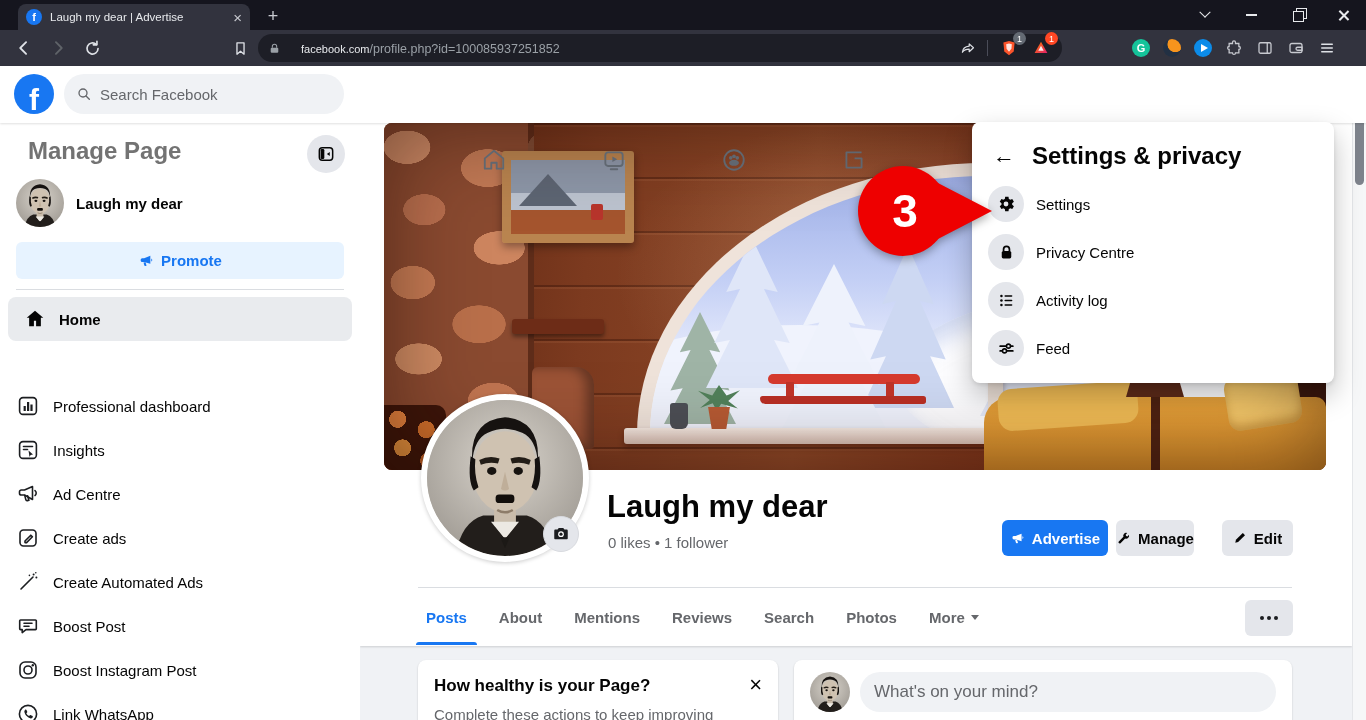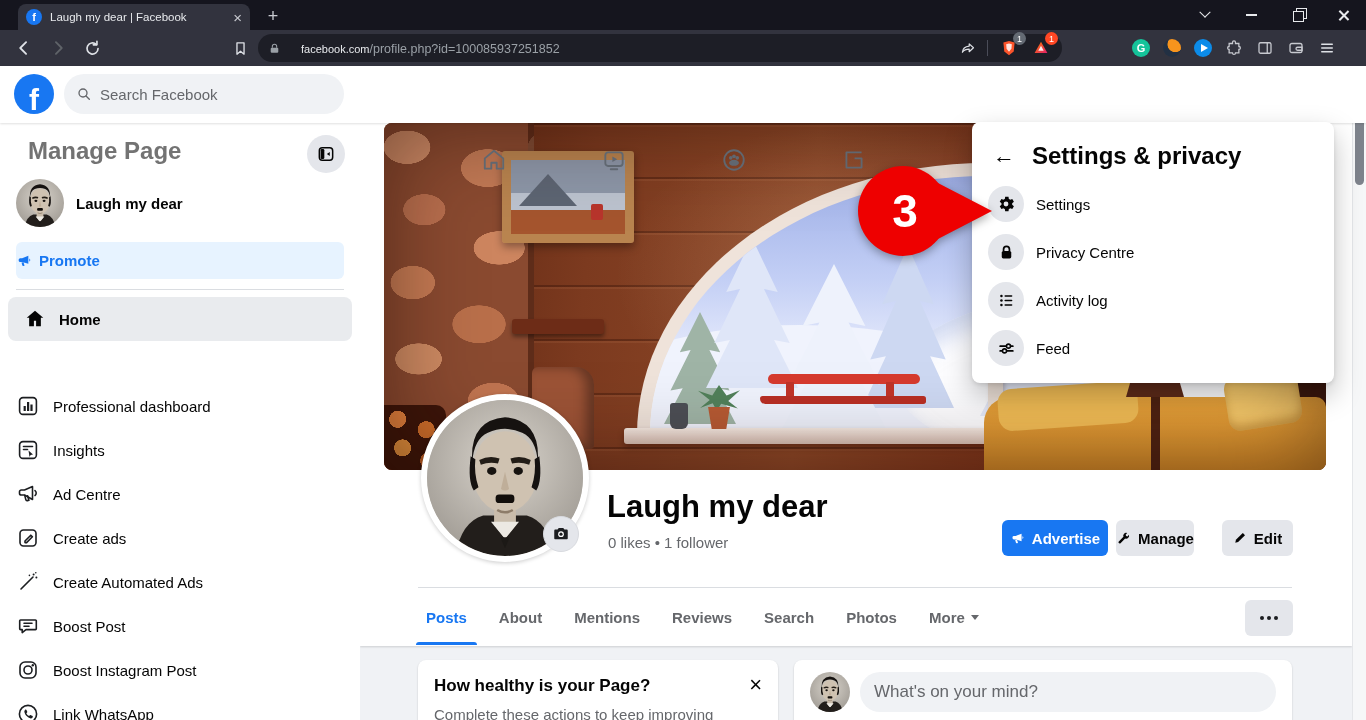--- a/index.html
+++ b/index.html
@@ -60,21 +60,21 @@
 
   
   .sidebar { position:absolute; left:0; top:123px; width:360px; height:597px; background:#fff; z-index:5; }
   .sb-title { position:absolute; left:28px; top:14px; font-size:24px; font-weight:bold; color:#737373; }
   .sb-collapse { position:absolute; left:307px; top:12px; width:38px; height:38px; border-radius:50%; background:#e4e6eb;
                  display:flex; align-items:center; justify-content:center; }
   .sb-page { position:absolute; left:16px; top:56px; display:flex; align-items:center; gap:12px; }
   .av { border-radius:50%; overflow:hidden; display:block; }
   .sb-page-name { font-size:15px; font-weight:600; color:#050505; }
   .promote-btn { position:absolute; left:16px; top:119px; width:328px; height:37px; background:#e7f3ff; border-radius:6px;
-                 display:flex; align-items:center; justify-content:flex-start; gap:7px; color:#1877f2; font-size:15px; font-weight:600; }
+                 display:flex; align-items:center; justify-content:center; gap:7px; color:#1877f2; font-size:15px; font-weight:600; }
   .sb-divider { position:absolute; left:16px; top:166px; width:328px; height:1px; background:#dadde1; }
   .home-row { position:absolute; left:8px; top:174px; width:344px; height:44px; background:#e9ebee; border-radius:8px;
               display:flex; align-items:center; padding:0 16px; gap:13px; font-size:15px; font-weight:600; color:#050505; }
   .pt-head { position:absolute; left:16px; top:230px; width:328px; display:flex; align-items:center; justify-content:space-between; }
   .pt-label { font-size:17px; font-weight:600; color:#050505; }
   .chev-up { width:9px; height:9px; border-left:2px solid #65676b; border-top:2px solid #65676b; transform:rotate(45deg) translate(1px,1px); }
   .side-list { position:absolute; left:0; top:261px; width:360px; }
   .side-item { height:44px; display:flex; align-items:center; padding:0 16px; gap:13px; }
   .silabel { font-size:15px; color:#050505; }
   .sicon { width:24px; height:24px; flex:none; display:flex; align-items:center; justify-content:center; }
@@ -275,21 +275,21 @@
       <path d="M20 8.2a2.6 2.6 0 0 1 0 4.6z"></path>
     </g>
   </defs>
 </svg>
 
 <div class="screen">
 
   <div class="titlebar">
     <div class="tab">
       <span class="favicon">f</span>
-      <span class="tab-title">Laugh my dear | Facebook</span>
+      <span class="tab-title">Laugh my dear | Advertise</span>
       <span class="tab-close">×</span>
     </div>
     <span class="new-tab">+</span>
     <div class="win-controls">
       <div class="win-btn">
           <span class="chev"></span>
         </div>
       <div class="win-btn">
           <span class="min-bar"></span>
         </div>

